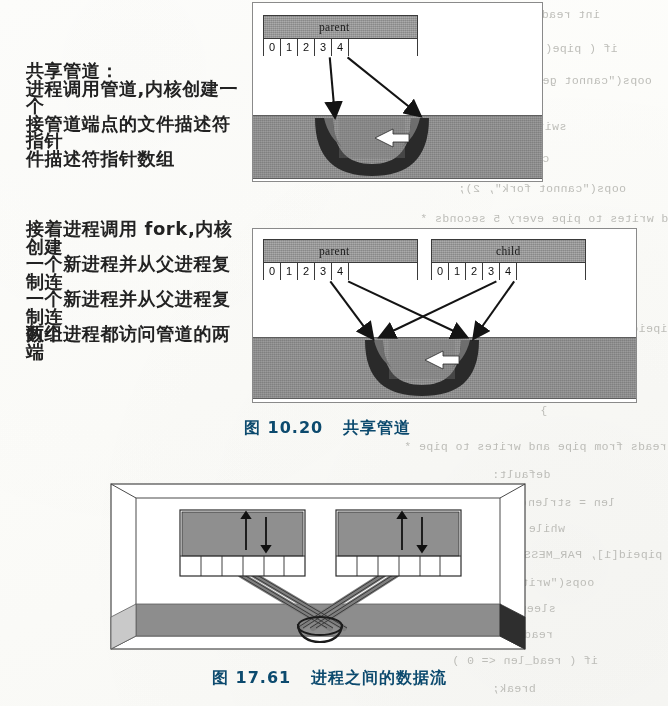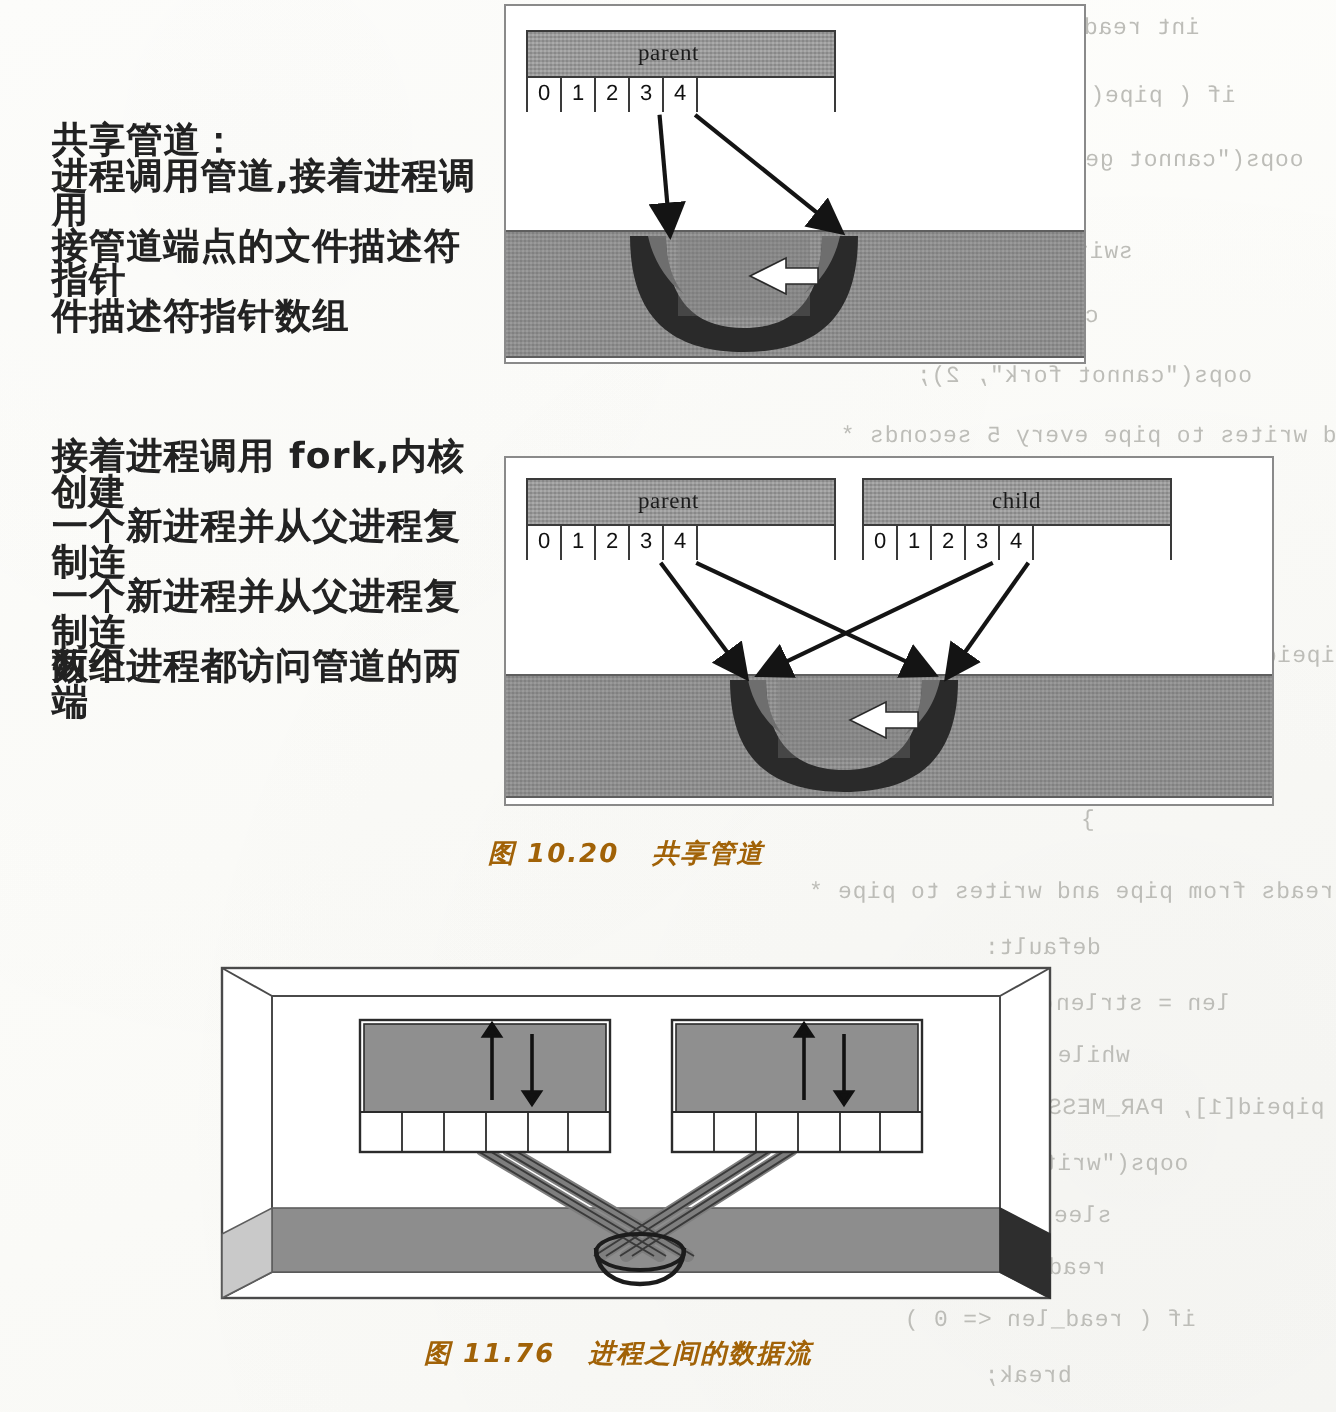--- a/index.html
+++ b/index.html
@@ -47,25 +47,24 @@
     letter-spacing:.6px;
     width:222px;
   }
   .note .ln{display:block;}
 
   
   .caption{
     position:absolute;
     font-family:"DejaVu Sans",sans-serif;
     font-weight:700;
-    font-size:13px;
-    color:#a16207;
+    font-size:16px;
+    color:#0c4a6e;
     letter-spacing:1px;
     white-space:pre;
-    font-style:italic;
   }
 
   
   .fig-frame{
     position:absolute;
     background:#ffffff;
     border:1px solid #8a8a8a;
     box-sizing:border-box;
     overflow:hidden;
   }
@@ -152,21 +151,21 @@
       <div class="bleed" style="left: 414px; top: 548px; color: rgb(185, 185, 180);">if ( write( pipeid[1], PAR_MESS, len) != len )</div>
       <div class="bleed" style="left: 470px; top: 576px; color: rgb(185, 185, 180);">oops("write", 4);</div>
       <div class="bleed" style="left: 490px; top: 602px; color: rgb(185, 185, 180);">sleep(1);</div>
       <div class="bleed" style="left: 480px; top: 628px; color: rgb(185, 185, 180);">read_len =</div>
       <div class="bleed" style="left: 452px; top: 654px; color: rgb(185, 185, 180);">if ( read_len &lt;= 0 )</div>
       <div class="bleed" style="left: 492px; top: 682px; color: rgb(185, 185, 180);">break;</div>
     </div>
 
   <div class="note" style="left:26px;top:62px;">
     <span class="ln">共享管道：</span>
-    <span class="ln">进程调用管道,接着进程调用</span>
+    <span class="ln">进程调用管道,内核创建一个</span>
     <span class="ln">接管道端点的文件描述符指针</span>
     <span class="ln">件描述符指针数组</span>
   </div>
 
   <div class="note" style="left:26px;top:220px;">
     <span class="ln">接着进程调用 fork,内核创建</span>
     <span class="ln">一个新进程并从父进程复制连</span>
     <span class="ln">一个新进程并从父进程复制连</span>
     <span class="ln">数组</span>
   </div>
@@ -345,15 +344,15 @@
         <g stroke="#111" stroke-width="1.8" fill="#111">
           <line x1="294" y1="55" x2="294" y2="88"></line>
           <polygon points="290,56 298,56 294,50"></polygon>
           <line x1="314" y1="55" x2="314" y2="88"></line>
           <polygon points="310,84 318,84 314,90"></polygon>
         </g>
       </g>
     </svg>
   </div>
 
-  <div class="caption" style="left:212px;top:668px;">图 11.76   进程之间的数据流</div>
+  <div class="caption" style="left:212px;top:668px;">图 17.61   进程之间的数据流</div>
 
 </div>
 
 </body></html>

